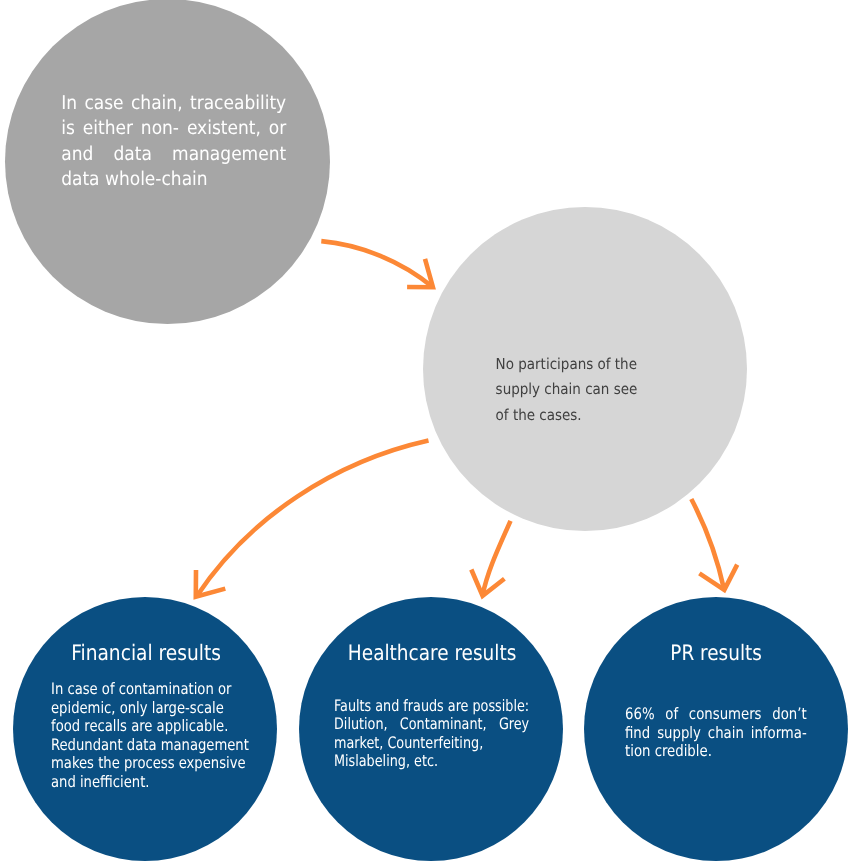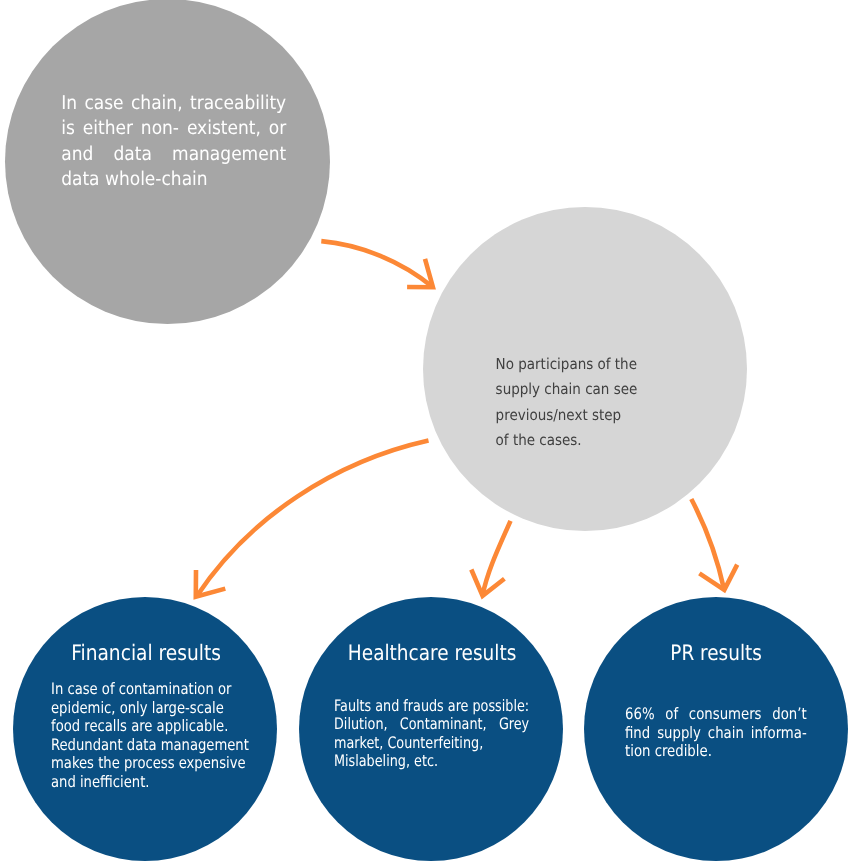--- a/index.html
+++ b/index.html
@@ -49,21 +49,20 @@
       <span class="ln j"><span>In</span><span>case</span><span>chain,</span><span>traceability</span></span>
       <span class="ln j"><span>is</span><span>either</span><span>non-</span><span>existent,</span><span>or</span></span>
       <span class="ln j"><span>and</span><span>data</span><span>management</span></span>
       <span class="ln">data whole-chain</span>
     </div>
 
   <div class="circle" id="c2"></div>
   <div class="txt" id="t2">
       <span class="ln">No participans of the</span>
       <span class="ln">supply chain can see</span>
-      <span class="ln">previous/next step</span>
       <span class="ln">of the cases.</span>
     </div>
 
   <div class="circle" id="c3"></div>
   <div class="txt hd" id="h3">Financial results</div>
   <div class="txt bd" id="b3">
       <span class="ln">In case of contamination or</span>
       <span class="ln">epidemic, only large-scale</span>
       <span class="ln">food recalls are applicable.</span>
       <span class="ln">Redundant data management</span>

